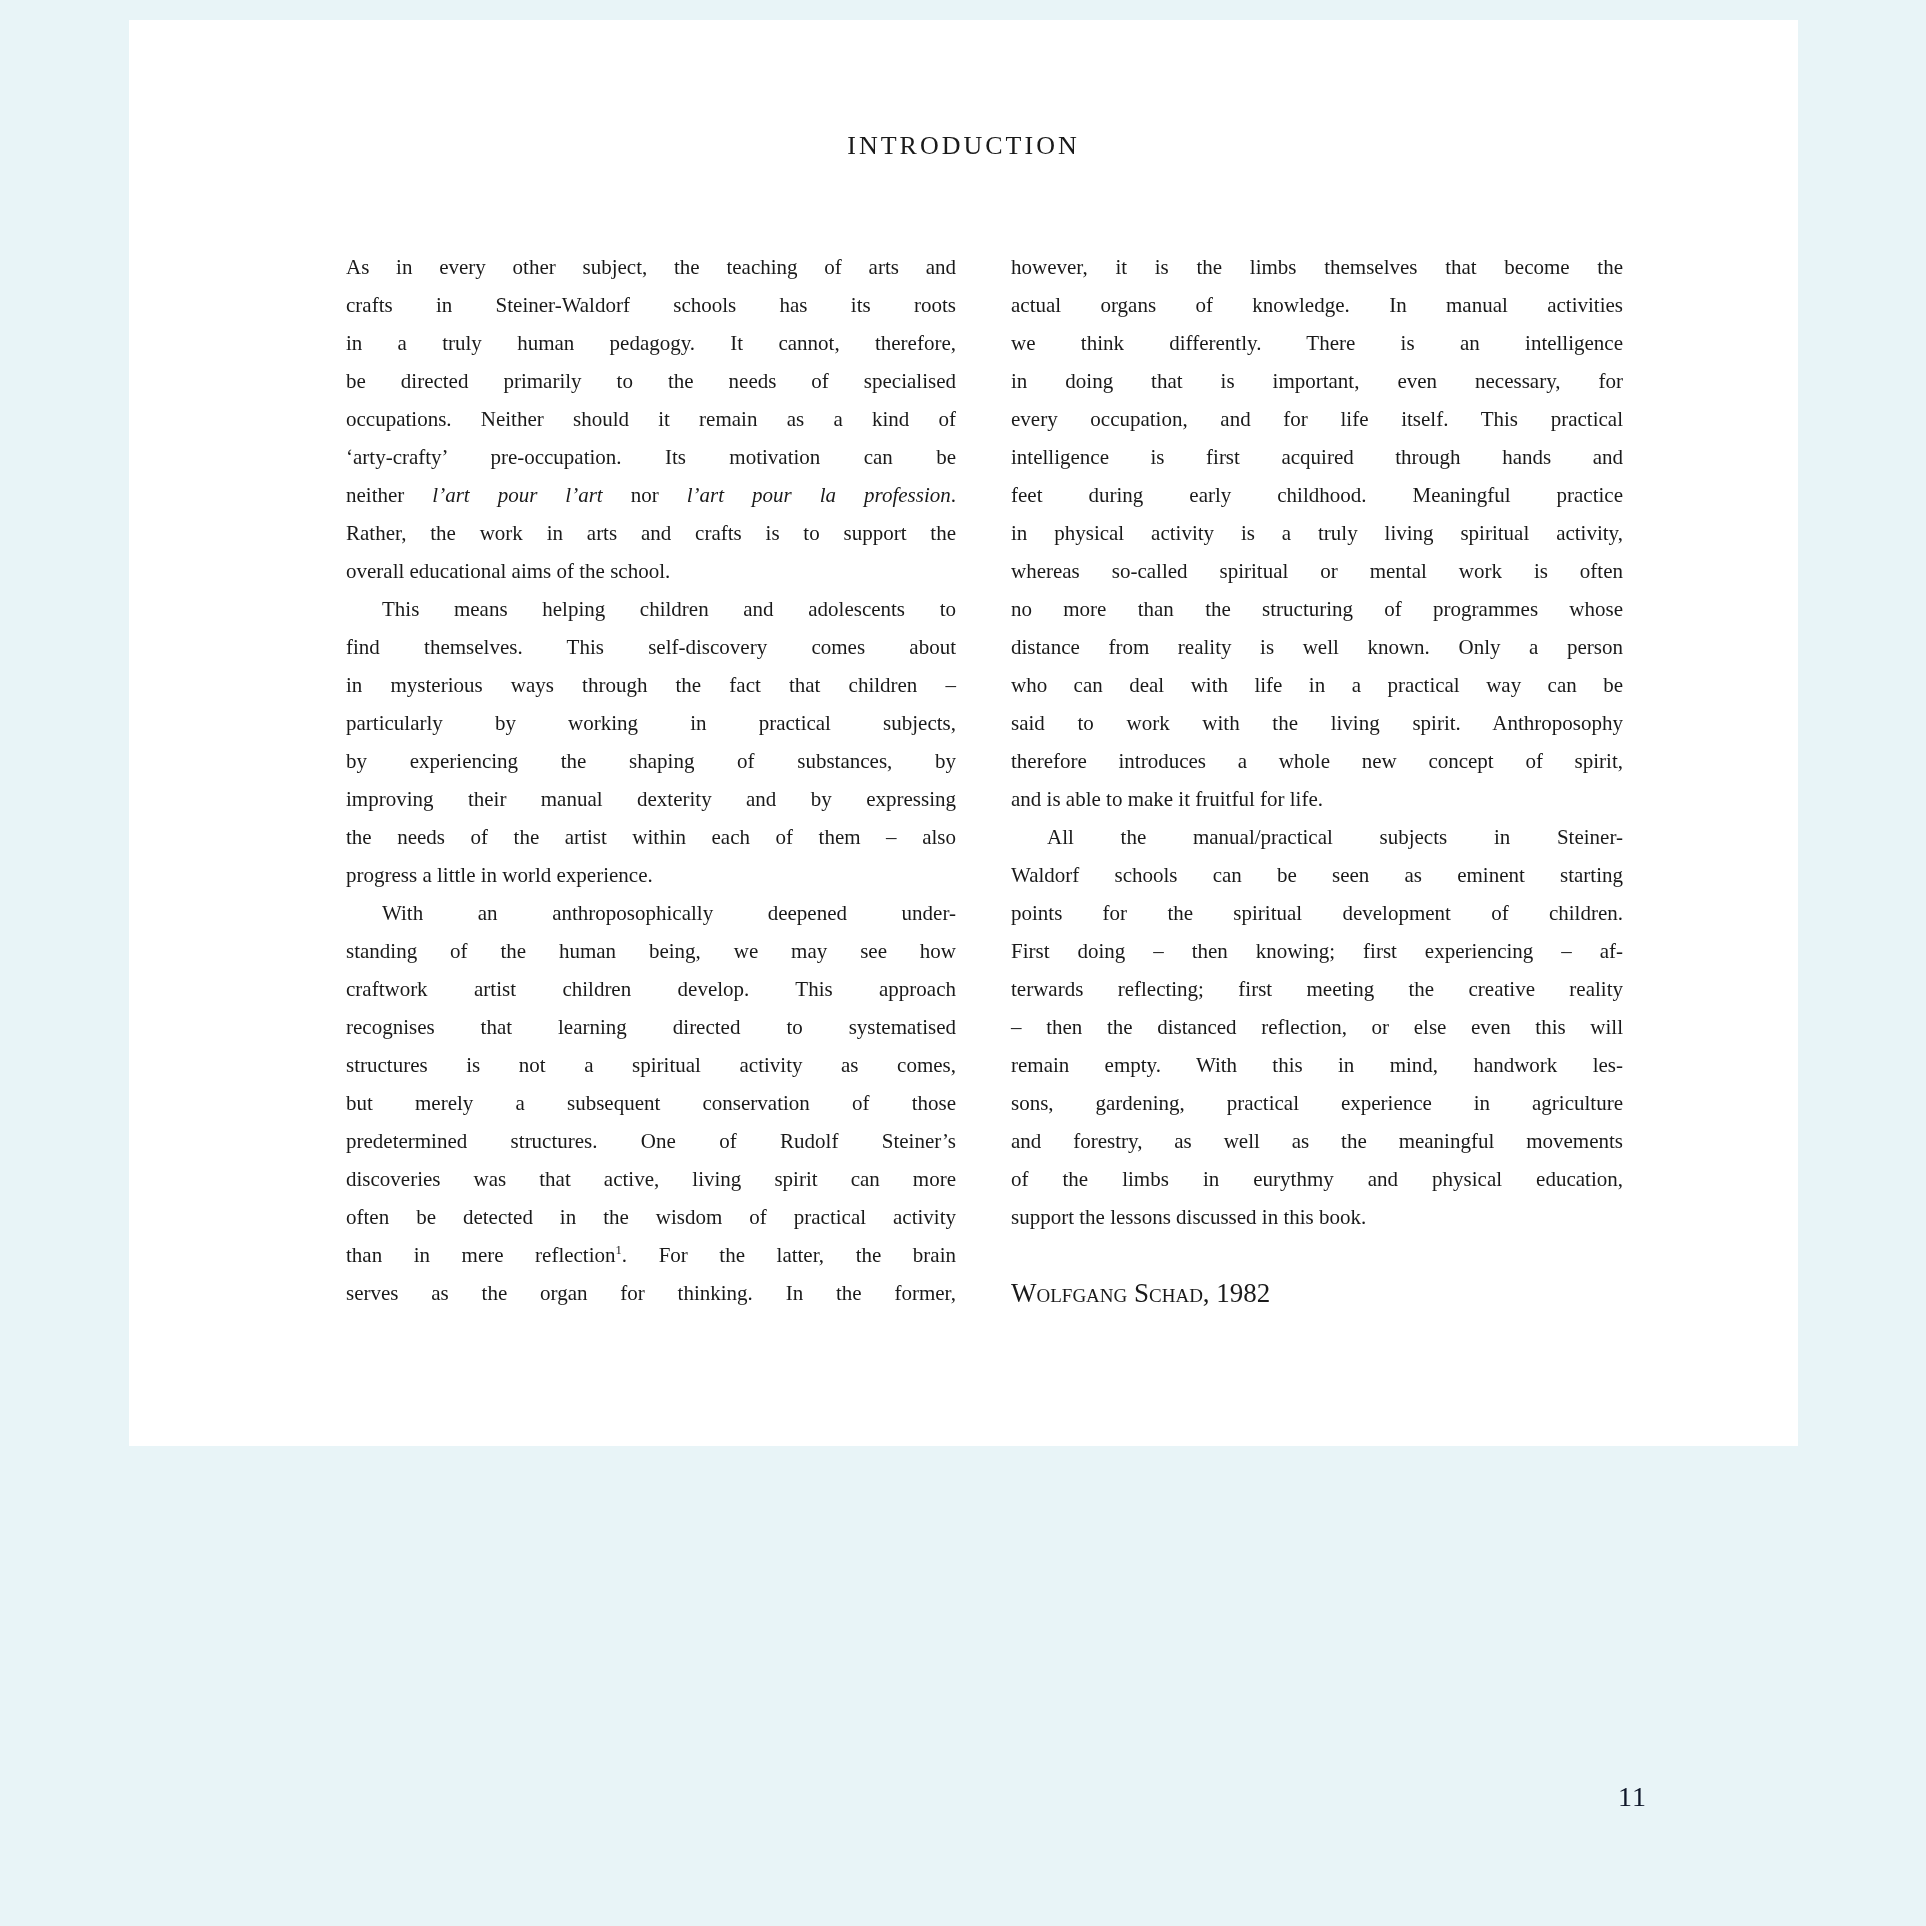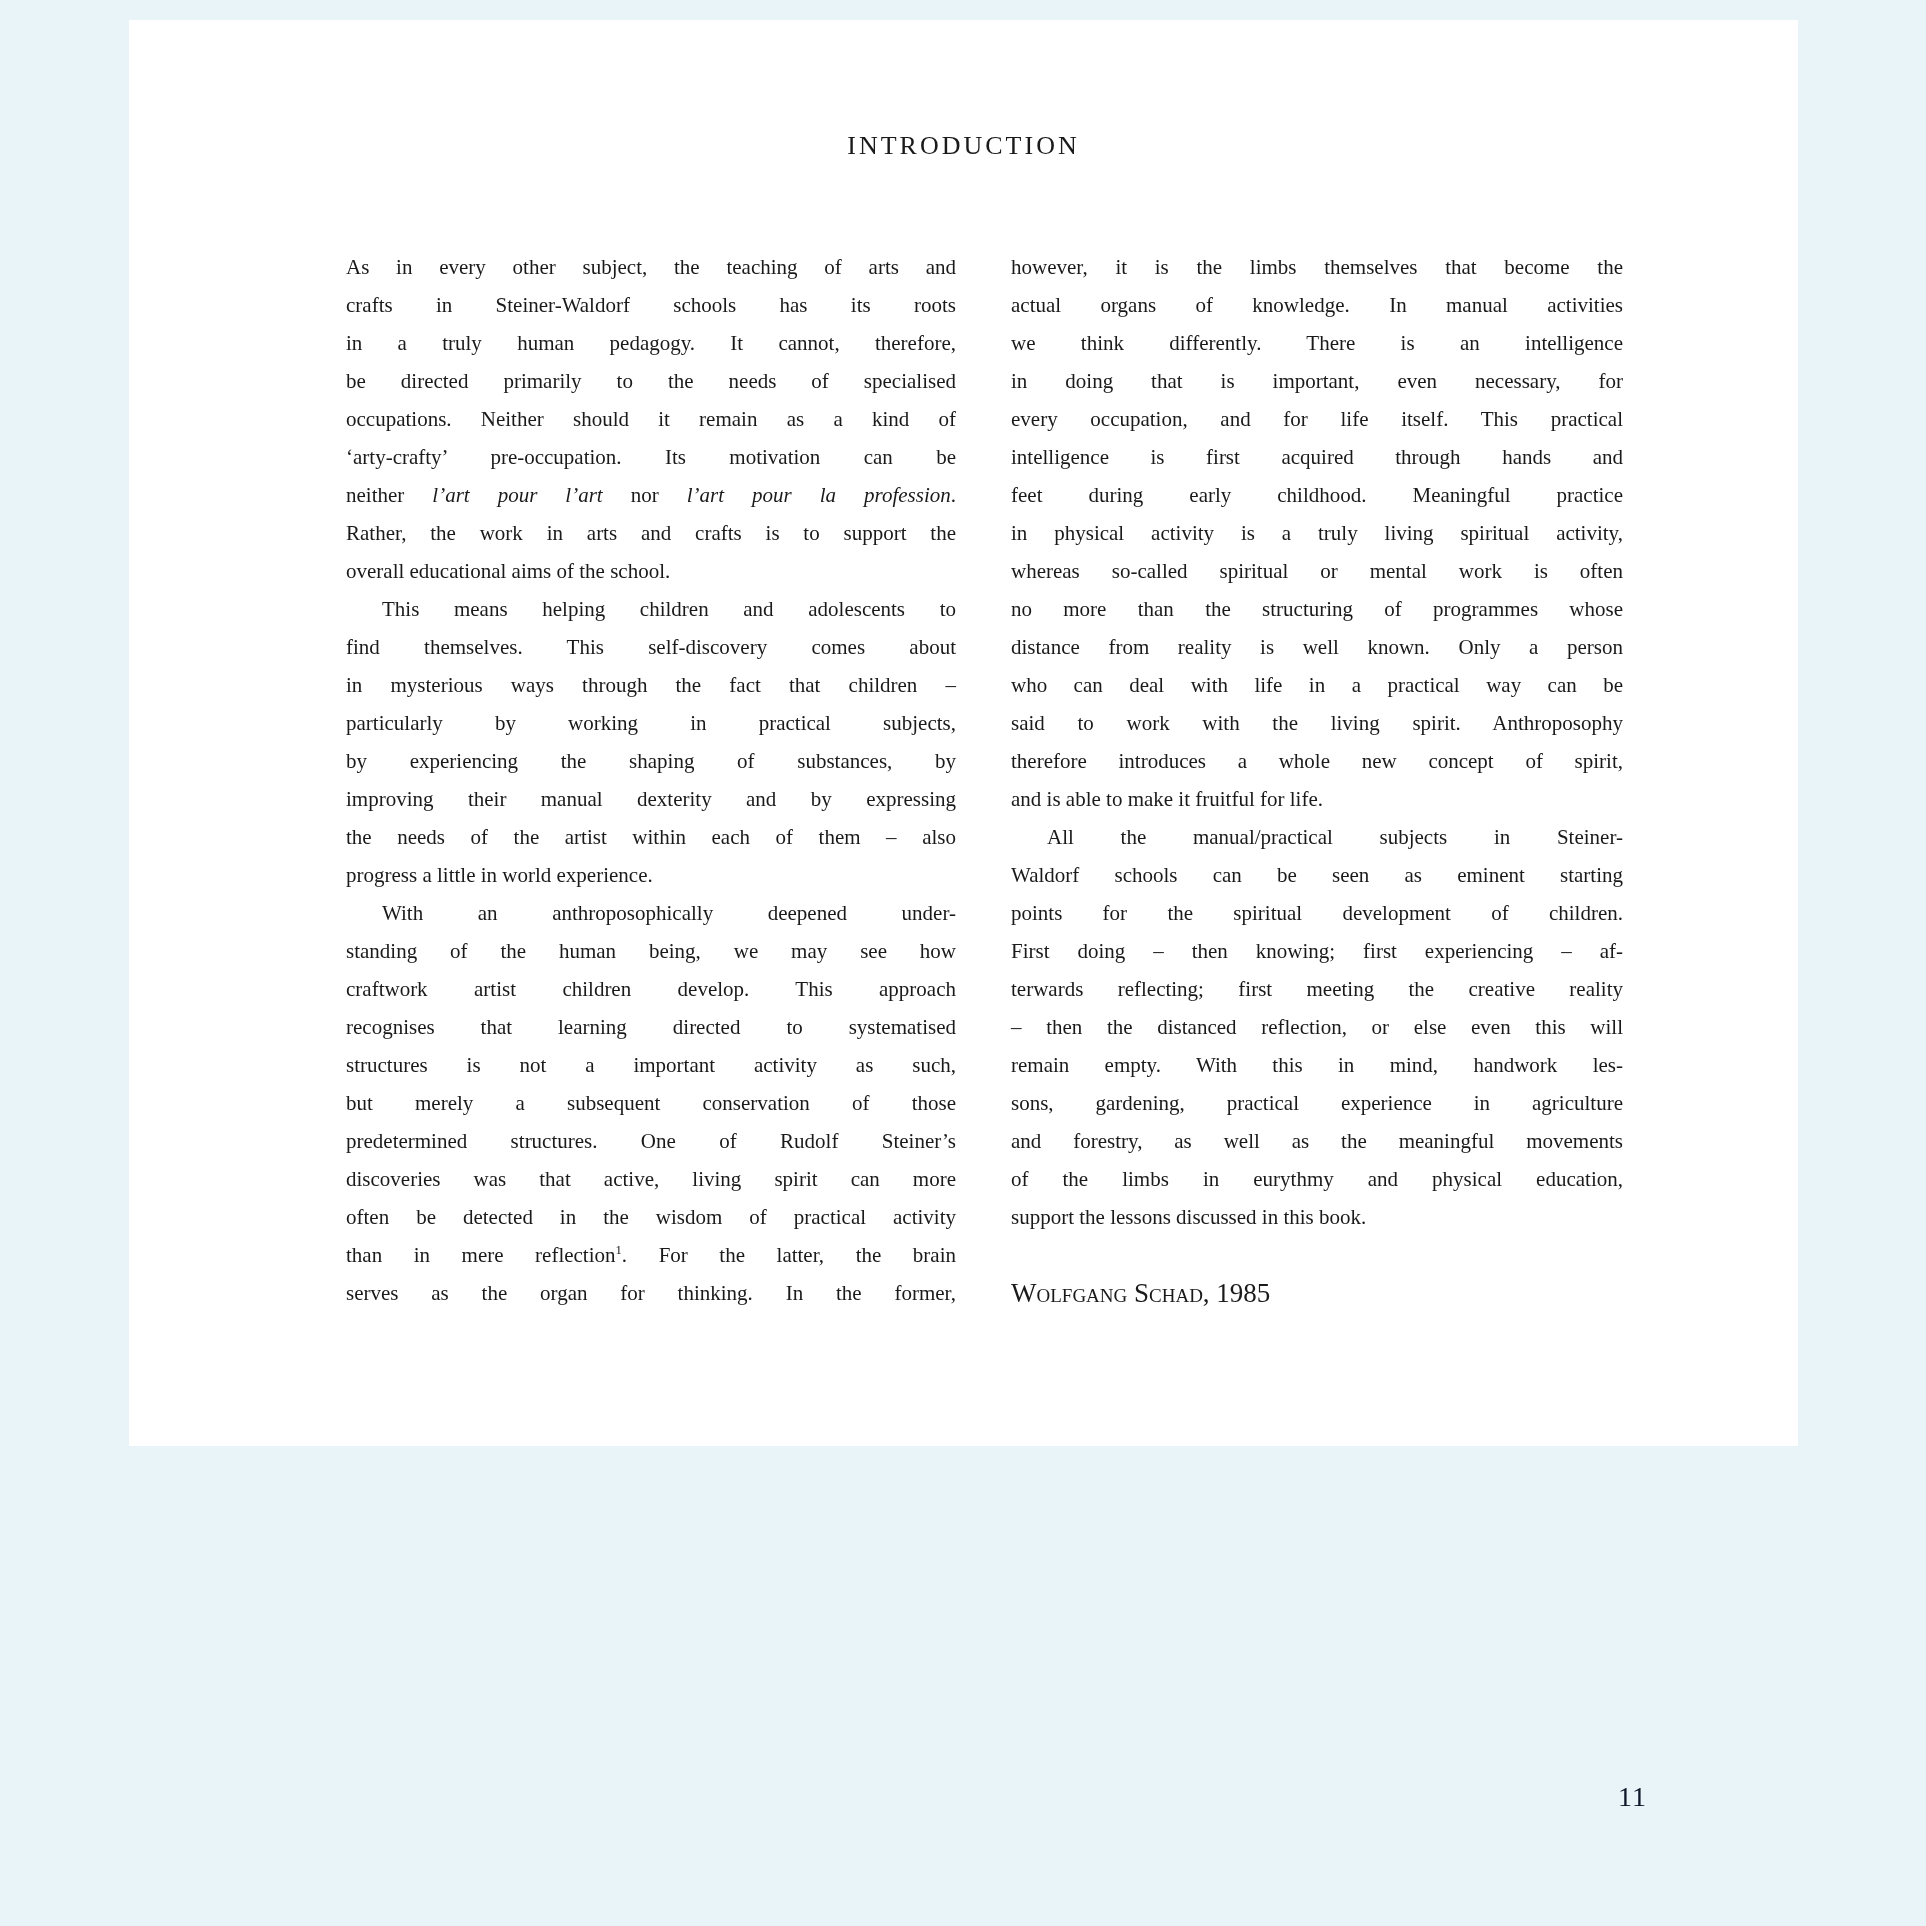--- a/index.html
+++ b/index.html
@@ -102,21 +102,21 @@
         <span class="line">by experiencing the shaping of substances, by</span>
         <span class="line">improving their manual dexterity and by expressing</span>
         <span class="line">the needs of the artist within each of them – also</span>
         <span class="line last">progress a little in world experience.</span>
       </div>
       <div>
         <span class="line indent">With an anthroposophically deepened under-</span>
         <span class="line">standing of the human being, we may see how</span>
         <span class="line">craftwork artist children develop. This approach</span>
         <span class="line">recognises that learning directed to systematised</span>
-        <span class="line">structures is not a important activity as such,</span>
+        <span class="line">structures is not a spiritual activity as comes,</span>
         <span class="line">but merely a subsequent conservation of those</span>
         <span class="line">predetermined structures. One of Rudolf Steiner’s</span>
         <span class="line">discoveries was that active, living spirit can more</span>
         <span class="line">often be detected in the wisdom of practical activity</span>
         <span class="line">than in mere reflection<sup>1</sup>. For the latter, the brain</span>
         <span class="line">serves as the organ for thinking. In the former,</span>
       </div>
     </div>
   <div class="column col-right">
       <div>
@@ -144,17 +144,17 @@
         <span class="line">terwards reflecting; first meeting the creative reality</span>
         <span class="line">– then the distanced reflection, or else even this will</span>
         <span class="line">remain empty. With this in mind, handwork les-</span>
         <span class="line">sons, gardening, practical experience in agriculture</span>
         <span class="line">and forestry, as well as the meaningful movements</span>
         <span class="line">of the limbs in eurythmy and physical education,</span>
         <span class="line last">support the lessons discussed in this book.</span>
       </div>
     </div>
 
-  <div class="signature">Wolfgang Schad, 1985</div>
+  <div class="signature">Wolfgang Schad, 1982</div>
 
   <div class="page-number">11</div>
 </div>
 
 
 </body></html>

